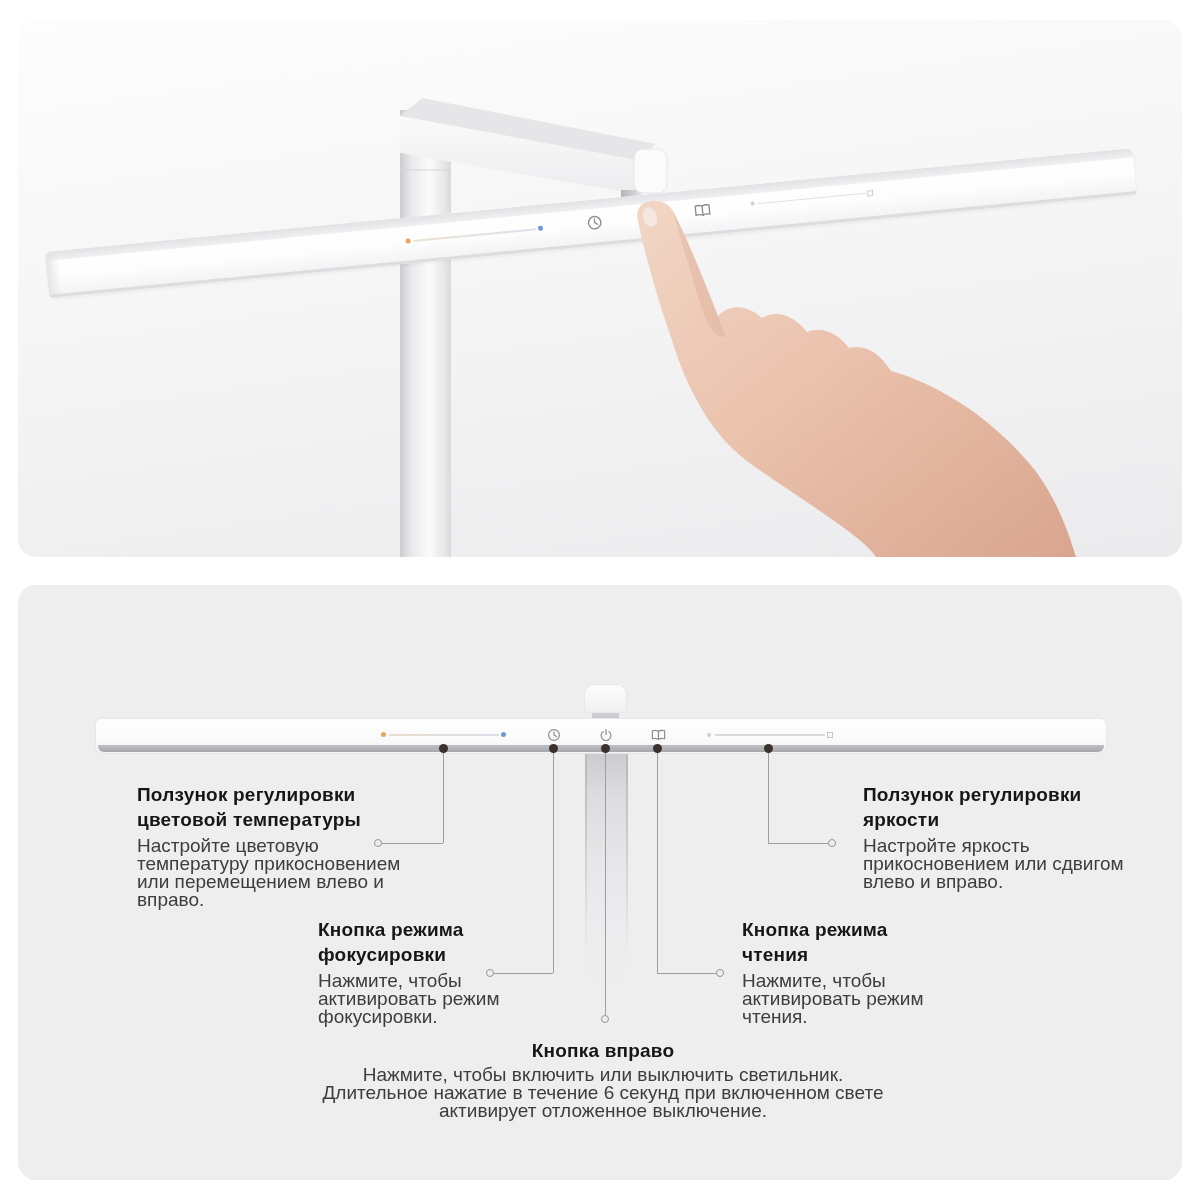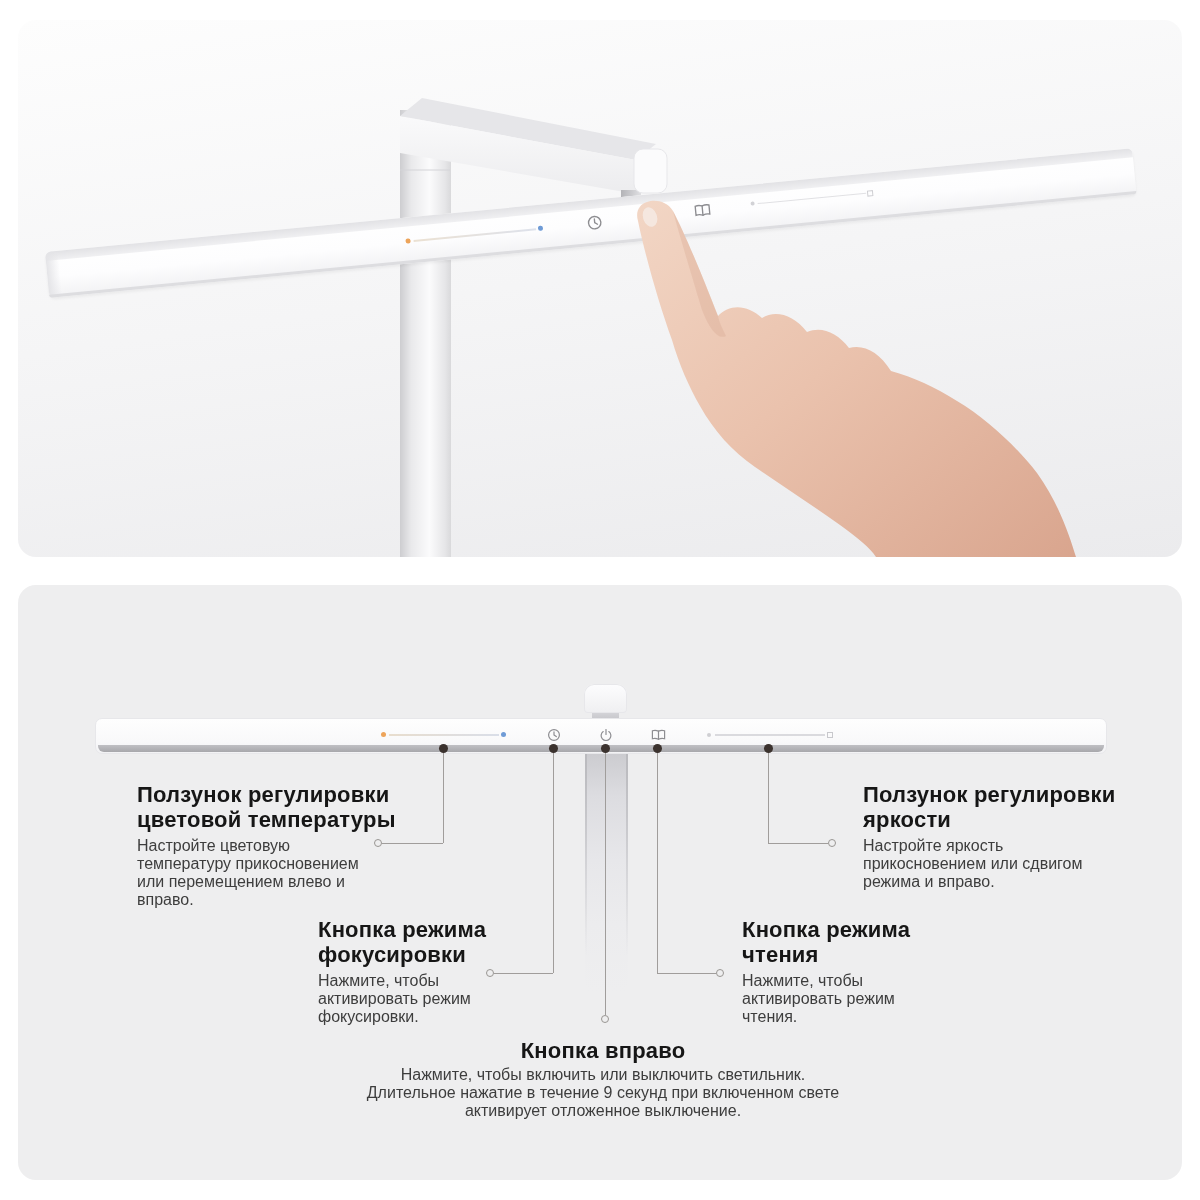--- a/index.html
+++ b/index.html
@@ -34,22 +34,22 @@
     border-radius:10px 10px 4px 4px; box-shadow:inset 0 0 0 1px #e7e7ea; }
   .d-bar { left:77px; top:133px; width:1012px; height:36px; border-radius:7px; border:1px solid #e7e7ea;
     background:linear-gradient(180deg,#fefefe 0%,#f9f9fa 65%,#f2f2f4 100%); }
   .d-bar-bottom { left:2px; right:2px; bottom:1px; height:7px; background:linear-gradient(180deg,#c0c0c4,#a7a7ab); border-radius:0 0 6px 6px; }
 
   .co-dot { width:9px; height:9px; border-radius:50%; background:#3b322e; }
   .vline { width:1px; background:#a09d9b; }
   .hline { height:1px; background:#a09d9b; }
   .ring { width:8px; height:8px; border-radius:50%; border:1.2px solid #999693; background:#eeeeef; }
 
-  .co-title { font-size:22px; font-weight:700; line-height:25px; color:#161616; letter-spacing:.2px; white-space:pre-line; }
-  .co-body  { font-size:16px; font-weight:400; line-height:18px; color:#3d3d3d; white-space:pre-line; margin-top:5px; }
+  .co-title { font-size:19px; font-weight:700; line-height:25px; color:#161616; letter-spacing:.2px; white-space:pre-line; }
+  .co-body  { font-size:19px; font-weight:400; line-height:18px; color:#3d3d3d; white-space:pre-line; margin-top:5px; }
   .co-center { text-align:center; }
 
   svg.icon { display:block; }
   svg.icon * { stroke:#8d8d91; stroke-width:1.2; fill:none; stroke-linecap:round; }
 </style>
 </head>
 <body>
 
 <div id="stage">
 
@@ -210,34 +210,34 @@
       <div class="co-title">Кнопка режима
 фокусировки</div>
       <div class="co-body">Нажмите, чтобы
 активировать режим
 фокусировки.</div>
     </div>
 
     <div class="abs co-center" style="left:285px;top:453px;width:600px;">
       <div class="co-title">Кнопка вправо</div>
       <div class="co-body" style="margin-top:3px;">Нажмите, чтобы включить или выключить светильник.
-Длительное нажатие в течение 9 секунд при включенном свете
+Длительное нажатие в течение 6 секунд при включенном свете
 активирует отложенное выключение.</div>
     </div>
 
     <div class="abs" style="left:724px;top:332px;width:260px;">
       <div class="co-title">Кнопка режима
 чтения</div>
       <div class="co-body">Нажмите, чтобы
 активировать режим
 чтения.</div>
     </div>
 
     <div class="abs" style="left:845px;top:197px;width:300px;">
       <div class="co-title">Ползунок регулировки
 яркости</div>
       <div class="co-body">Настройте яркость
 прикосновением или сдвигом
-режима и вправо.</div>
+влево и вправо.</div>
     </div>
 
   </div>
 </div>
 
 </body></html>

